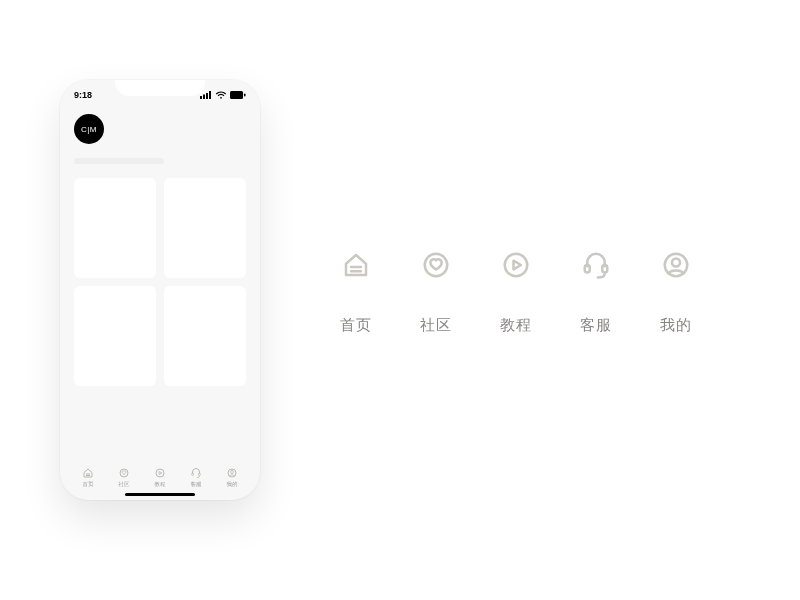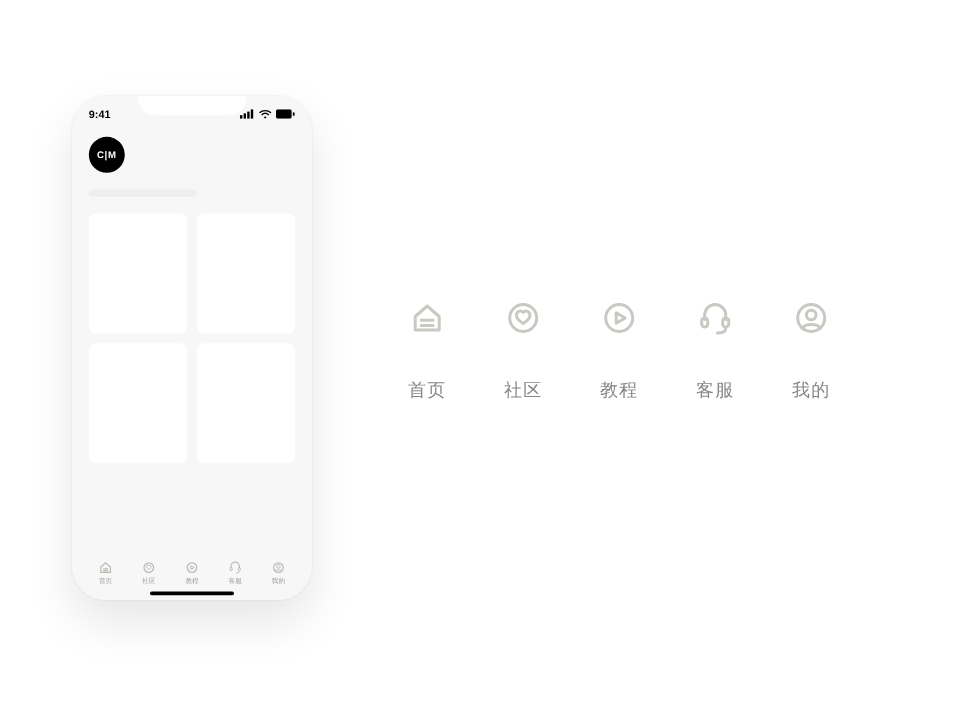--- a/index.html
+++ b/index.html
@@ -53,21 +53,21 @@
     .avatar {
       width: 30px;
       height: 30px;
       border-radius: 50%;
       background: #000;
       color: #fff;
       display: flex;
       align-items: center;
       justify-content: center;
       font-size: 8px;
-      font-weight: 700;
+      font-weight: 400;
       margin: 14px 0 0 14px;
       letter-spacing: 0.5px;
     }
 
     .heading-bar {
       margin: 14px 14px 0;
       width: 90px;
       height: 6px;
       border-radius: 3px;
       background: #eeeeee;
@@ -143,21 +143,21 @@
       letter-spacing: 1px;
     }
   </style>
 </head>
 <body>
 
 <div class="phone">
   <div class="notch"></div>
 
   <div class="status-bar">
-    <span>9:41</span>
+    <span>9:18</span>
     <div class="status-right">
       <svg width="12" height="8" viewBox="0 0 12 8">
         <rect x="0" y="5" width="2" height="3" fill="#000"></rect>
         <rect x="3" y="3.5" width="2" height="4.5" fill="#000"></rect>
         <rect x="6" y="2" width="2" height="6" fill="#000"></rect>
         <rect x="9" y="0" width="2" height="8" fill="#000"></rect>
       </svg>
       <svg width="12" height="9" viewBox="0 0 12 9">
         <path d="M6 8 L4.8 6.6 C5.5 6 6.5 6 7.2 6.6 Z" fill="#000"></path>
         <path d="M3 4.8 C4.8 3.2 7.2 3.2 9 4.8" stroke="#000" stroke-width="1.2" fill="none"></path>

